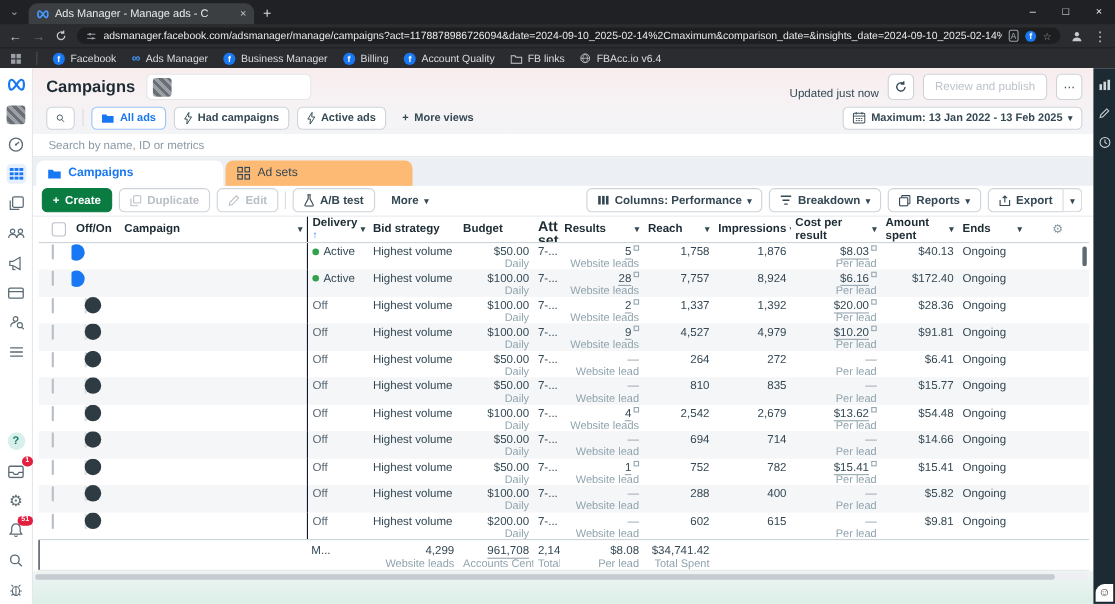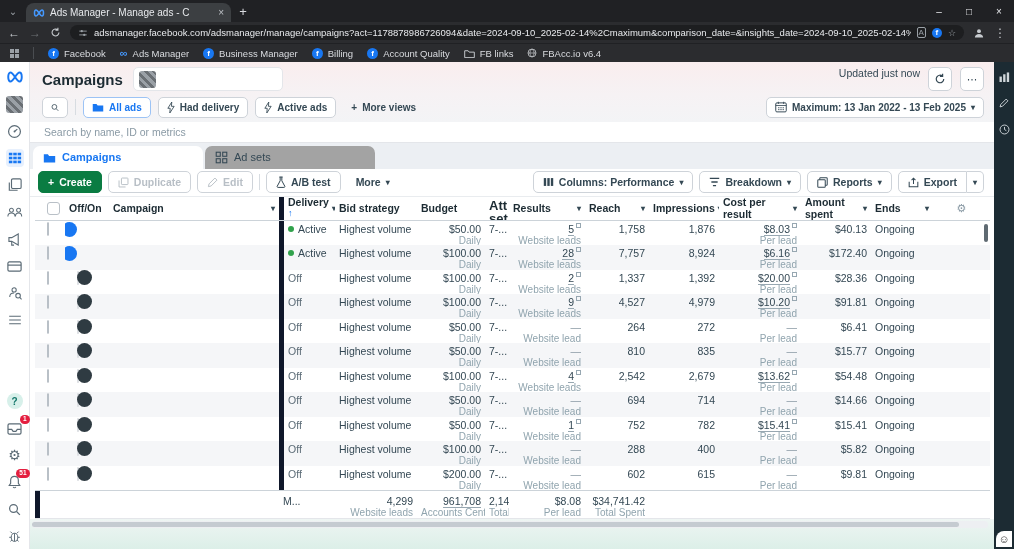--- a/index.html
+++ b/index.html
@@ -43,42 +43,42 @@
   .rr-smiley { margin-top:auto; width:16px; height:16px; background:#fff; border-radius:8px 0 0 0; color:#333; font-size:11px; display:flex; align-items:center; justify-content:center; }
 
   .main { flex:1; display:flex; flex-direction:column; min-width:0; }
 
   
   .hdr-wrap { background:linear-gradient(180deg,#f9edee 0%,#f6f2f4 55%,#f3f4f6 100%); }
   .hdr { height:34px; display:flex; align-items:center; padding:0 10px 0 12px; gap:10px; }
   .page-title { font-size:15px; font-weight:bold; color:#1c2b33; }
   .acct-box { width:150px; height:24px; background:#fff; border:1px solid #e4e6ea; border-radius:5px; display:flex; align-items:center; padding:0 5px; gap:5px; }
   .avatar { width:17px; height:17px; border-radius:3px; background:repeating-linear-gradient(45deg,#9aa0a6 0 3px,#6a6f74 3px 6px); }
-  .hdr-right { margin-left:auto; display:flex; align-items:flex-start; gap:8px; }
+  .hdr-right { margin-left:auto; display:flex; align-items:flex-end; gap:8px; }
   .updated { font-size:10.5px; color:#344854; }
   .btn { border:1px solid #ced3d9; background:#fff; border-radius:5px; font-size:10.5px; color:#344854; display:flex; align-items:center; justify-content:center; font-family:inherit; }
   .btn.sq { width:24px; height:24px; }
   .btn.disabled { color:#bcc3c9; }
   .btn.pad { height:24px; padding:0 10px; }
 
   .filterbar { height:26px; display:flex; align-items:center; padding:0 10px 4px 12px; gap:7px; }
   .fbtn { height:21px; border:1px solid #ced3d9; background:#fff; border-radius:5px; font-size:10px; color:#344854; display:flex; align-items:center; padding:0 8px; gap:5px; font-weight:bold; }
   .fbtn.blue { color:#1877f2; border-color:#9cc3f5; }
   .fbtn.ghost { border:none; background:transparent; font-weight:bold; }
   .vdiv { width:1px; height:16px; background:#d7dce1; }
   .datebtn { margin-left:auto; }
   .caret { font-size:8px; color:#344854; }
 
   .searchrow { height:21px; background:#fff; border-bottom:1px solid #e4e6ea; display:flex; align-items:center; padding:0 14px; }
   .searchrow input { border:none; outline:none; font-size:10.5px; color:#344854; width:100%; font-family:inherit; background:transparent; }
   .searchrow input::placeholder { color:#8a9aa5; }
 
   
   .lvltabs { height:26px; background:#eceff3; display:flex; align-items:flex-end; padding:3px 10px 0 3px; }
-  .lvltab { width:170px; height:23px; display:flex; align-items:center; padding:0 10px; gap:6px; font-size:11px; color:#344854; background:#a3a3a3; border-radius:7px 7px 0 0; margin-right:2px; }
+  .lvltab { width:170px; height:23px; display:flex; align-items:center; padding:0 10px; gap:6px; font-size:11px; color:#344854; background:#fdba74; border-radius:7px 7px 0 0; margin-right:2px; }
   .lvltab.active { background:#fff; color:#1877f2; font-weight:bold; }
   .pagination { margin-left:auto; display:flex; align-items:center; gap:6px; padding-bottom:3px; }
   .pag-label { font-size:10px; color:#344854; }
   .pag-btn { width:22px; height:20px; border:1px solid #ced3d9; border-radius:4px; background:#fff; font-size:7px; color:#344854; display:flex; align-items:center; justify-content:center; }
 
   
   .actionbar { height:28px; background:#fff; display:flex; align-items:center; padding:0 10px 0 8px; gap:6px; border-bottom:1px solid #e9ecef; }
   .abtn { height:22px; border-radius:5px; border:1px solid #ced3d9; background:#fff; font-size:10.5px; font-weight:bold; color:#344854; display:flex; align-items:center; padding:0 9px; gap:5px; }
   .abtn.green { background:#0a7c42; border-color:#0a7c42; color:#fff; }
   .abtn.grey { color:#b8bfc6; }
@@ -89,21 +89,21 @@
   .exp-group .abtn:last-child { border-radius:0 5px 5px 0; border-left:none; padding:0 6px; }
 
   
   .table-zone { position:relative; flex:1; margin-left:5px; width:955px; }
   .grid { display:grid; grid-template-columns:30px 44px 170px 56px 82px 68px 24px 76px 64px 70px 82px 70px 62px 1fr; }
   .thead { height:24px; border-bottom:1px solid #ccd3d9; align-items:stretch; }
   .th { font-size:10.5px; font-weight:bold; color:#1c2b33; display:flex; align-items:center; gap:3px; padding:0 4px; overflow:hidden; }
   .th .caret { margin-left:auto; }
   .th.attcol { font-size:13px; line-height:1.05; padding-top:2px; align-items:flex-start; white-space:normal; }
   .sort-up { color:#1877f2; font-size:9px; }
-  .delivery-b { border-left:5px solid #0f172a; }
+  .delivery-b { border-left:1px solid #0f172a; }
   .th-delivery-inner { display:flex; flex-direction:column; line-height:1.1; }
   .gear-h { justify-content:center; color:#8a9aa5; font-weight:normal; font-size:11px; }
 
   .tbody { }
   .trow { height:24.5px; align-items:stretch; }
   .trow:nth-child(even) { background:#f5f6f8; }
   .cell { font-size:10.5px; color:#344854; padding:2px 4px 0; line-height:1.15; overflow:hidden; white-space:nowrap; }
   .cell .sub { display:block; font-size:10px; color:#90a4ae; }
   .r { text-align:right; }
   .chk { width:13px; height:13px; border:1px solid #b9c0c7; border-radius:3px; background:#fff; margin:5px 0 0 8px; }
@@ -348,20 +348,21 @@
         <div class="acct-box">
           <span class="avatar"></span>
         </div>
         <div class="hdr-right">
           <span class="updated">Updated just now</span>
           <button class="btn sq">
             <svg width="12" height="12" viewBox="0 0 16 16">
                 <path d="M13 8 A5 5 0 1 1 11.5 4.4 M11.5 1 v3.6 h-3.6" fill="none" stroke="#344854" stroke-width="1.6"></path>
               </svg>
           </button>
+          <button class="btn pad disabled">Review and publish</button>
           <button class="btn sq">⋯</button>
         </div>
       </div>
       <div class="filterbar">
         <button class="fbtn" style="width:26px;justify-content:center;">
           <svg width="11" height="11" viewBox="0 0 16 16">
               <circle cx="6.8" cy="6.8" r="4.8" fill="none" stroke="#344854" stroke-width="1.6"></circle>
               <path d="M10.5 10.5 L14.6 14.6" stroke="#344854" stroke-width="1.6"></path>
             </svg>
         </button>
@@ -373,21 +374,21 @@
               </svg>
             </span>
           <span>All ads</span>
         </button>
         <button class="fbtn">
           <span class="ico">
               <svg width="8" height="11" viewBox="0 0 10 14">
                 <path d="M6 0 L1 8 h3 L3.5 14 L9 5.5 H5.5z" fill="none" stroke="#344854" stroke-width="1.1"></path>
               </svg>
             </span>
-          <span>Had delivery</span>
+          <span>Had campaigns</span>
         </button>
         <button class="fbtn">
           <span class="ico">
               <svg width="8" height="11" viewBox="0 0 10 14">
                 <path d="M6 0 L1 8 h3 L3.5 14 L9 5.5 H5.5z" fill="none" stroke="#344854" stroke-width="1.1"></path>
               </svg>
             </span>
           <span>Active ads</span>
         </button>
         <button class="fbtn ghost">+ <span>More views</span></button>

